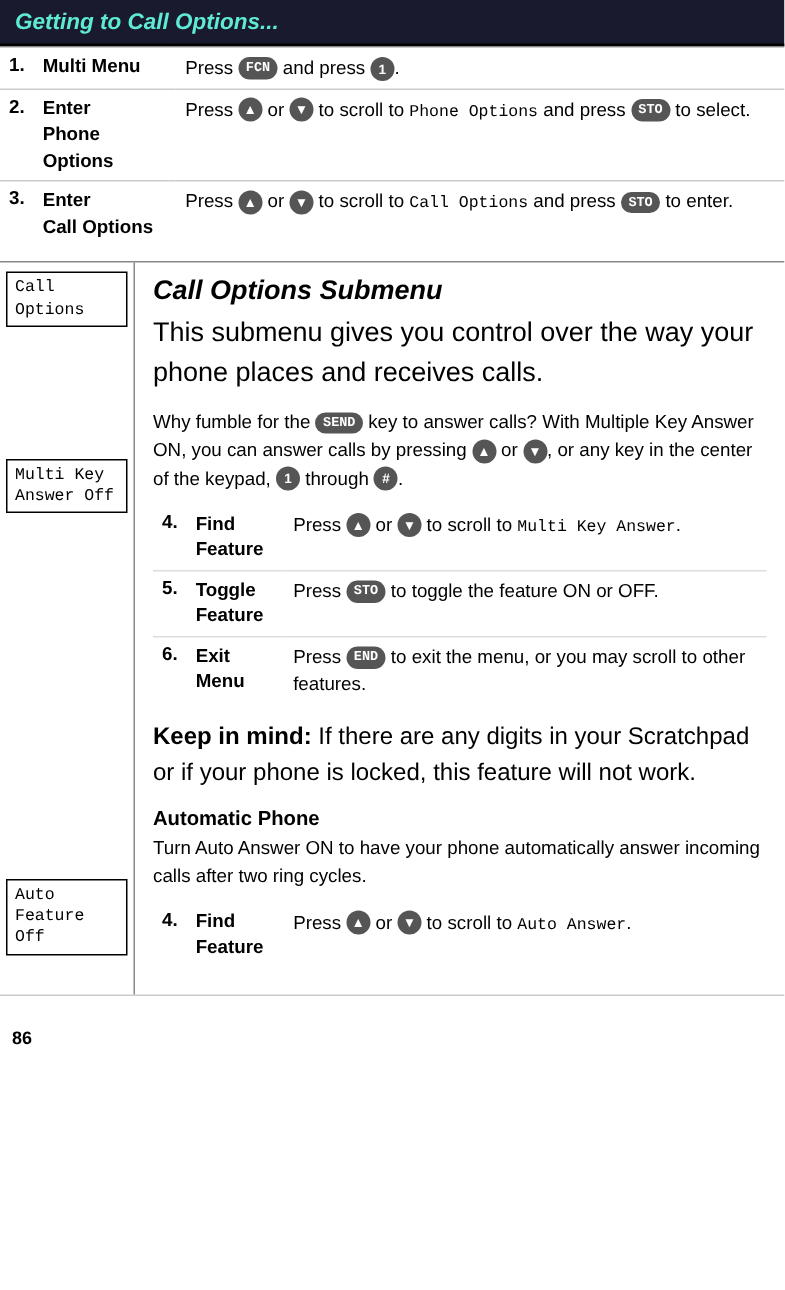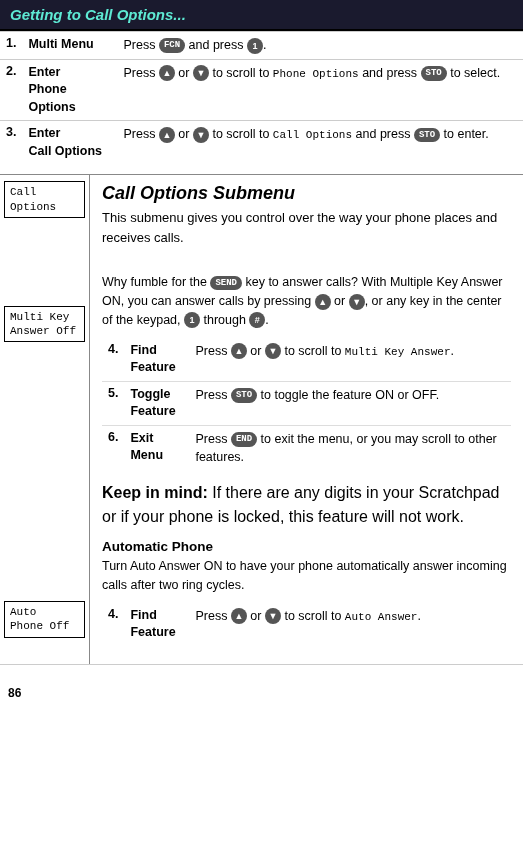--- a/index.html
+++ b/index.html
@@ -114,22 +114,22 @@
 
     
     .submenu-title {
       font-size: 18px;
       font-weight: bold;
       font-style: italic;
       margin-bottom: 4px;
     }
 
     .submenu-intro {
-      font-size: 13px;
-      margin-bottom: 26px;
+      font-size: 18px;
+      margin-bottom: 10px;
       line-height: 1.5;
     }
 
     
     .section-header {
       font-size: 13.5px;
       font-weight: bold;
       margin-bottom: 3px;
     }
 
@@ -231,21 +231,21 @@
 <div class="main-layout">
 
   <div class="sidebar">
     <div class="sidebar-label" style="white-space:pre-line;margin-top:6px;">Call
 Options</div>
     <div style="height:80px;"></div>
     <div class="sidebar-label" style="white-space:pre-line;">Multi Key
 Answer Off</div>
     <div style="flex:1;"></div>
     <div class="sidebar-label" style="white-space:pre-line;margin-bottom:6px;">Auto
-Phone Off</div>
+Feature Off</div>
     <div style="height:20px;"></div>
   </div>
 
   <div class="content">
 
     <div class="submenu-title">Call Options Submenu</div>
 
     <div class="submenu-intro">This submenu gives you control over the way your phone places and receives calls.</div>
 
     <div class="section-text">

